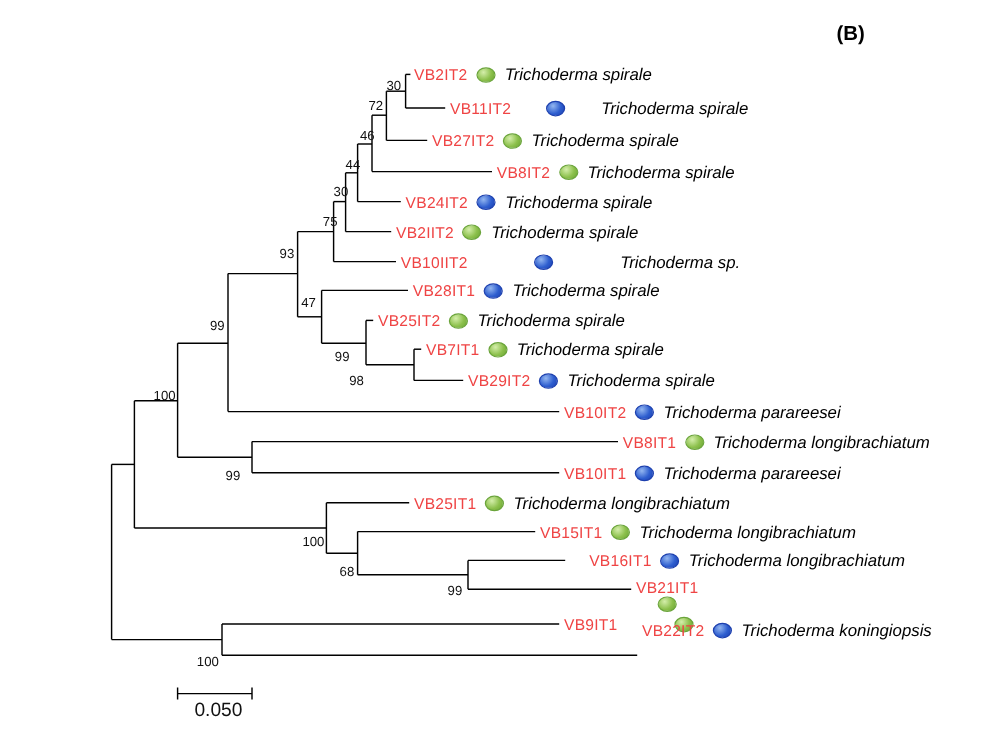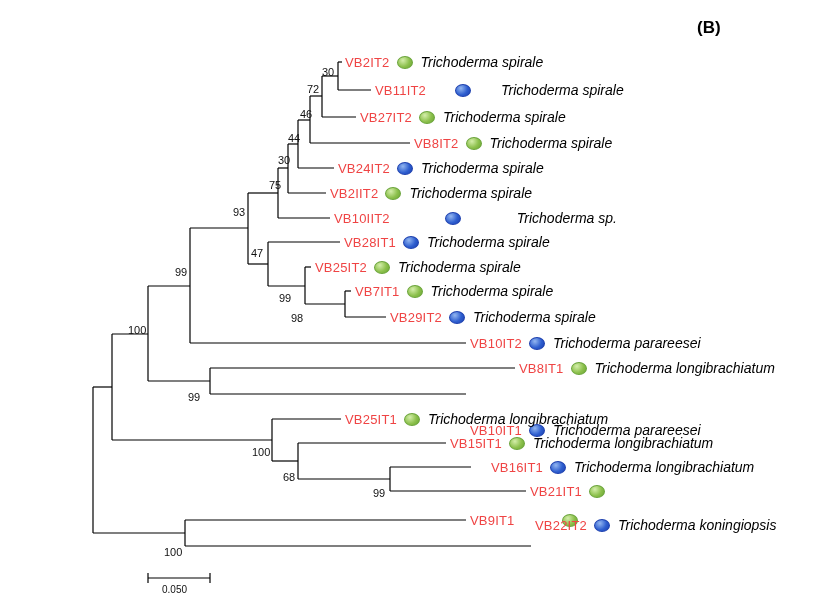--- a/index.html
+++ b/index.html
@@ -9,21 +9,21 @@
   }
   .figure svg{position:absolute;left:0;top:0;}
   .panel-label{position:absolute;left:697px;top:18px;font-size:17px;font-weight:bold;color:#000;}
   .leaf{position:absolute;display:flex;align-items:center;height:18px;white-space:nowrap;}
   .strain{font-size:13px;color:#ef4444;letter-spacing:.2px;text-align:center;}
   .dot{width:14px;height:11px;border-radius:50%;margin:0 8px 0 7px;flex:0 0 auto;}
   .dot.green{background:radial-gradient(circle at 35% 30%, #d4eeaa, #8cc04c 55%, #69a432);border:1px solid #6aa43a;}
   .dot.blue{background:radial-gradient(circle at 35% 30%, #93b6f0, #2e5ecf 55%, #1c3fae);border:1px solid #1c3fae;}
   .species{font-size:14px;font-style:italic;color:#000;}
   .bootstrap{position:absolute;font-size:11px;color:#111;}
-  .scale-label{position:absolute;font-size:10px;color:#111;}
+  .scale-label{position:absolute;font-size:16px;color:#111;}
 </style>
 </head>
 <body>
 
 <div class="figure">
   <div class="panel-label">(B)</div>
   <svg id="tree-svg" width="838" height="612">
       <line x1="338" y1="62" x2="338" y2="90" stroke="#000000" stroke-width="1.2"></line>
       <line x1="322" y1="76" x2="322" y2="117" stroke="#000000" stroke-width="1.2"></line>
       <line x1="310" y1="96" x2="310" y2="143" stroke="#000000" stroke-width="1.2"></line>
@@ -144,41 +144,41 @@
       <div class="leaf" style="left: 470px; top: 334px;">
         <span class="strain">VB10IT2</span>
         <span class="dot blue"></span>
         <span class="species">Trichoderma parareesei</span>
       </div>
       <div class="leaf" style="left: 519px; top: 359px;">
         <span class="strain">VB8IT1</span>
         <span class="dot green"></span>
         <span class="species">Trichoderma longibrachiatum</span>
       </div>
-      <div class="leaf" style="left: 470px; top: 385px; margin-top: 36px;">
+      <div class="leaf" style="left: 470px; top: 385px;">
         <span class="strain">VB10IT1</span>
         <span class="dot blue"></span>
         <span class="species">Trichoderma parareesei</span>
       </div>
       <div class="leaf" style="left: 345px; top: 410px;">
         <span class="strain">VB25IT1</span>
         <span class="dot green"></span>
         <span class="species">Trichoderma longibrachiatum</span>
       </div>
       <div class="leaf" style="left: 450px; top: 434px;">
         <span class="strain">VB15IT1</span>
         <span class="dot green"></span>
         <span class="species">Trichoderma longibrachiatum</span>
       </div>
       <div class="leaf" style="left: 491px; top: 458px;">
         <span class="strain">VB16IT1</span>
         <span class="dot blue"></span>
         <span class="species">Trichoderma longibrachiatum</span>
       </div>
-      <div class="leaf" style="left: 530px; top: 482px;">
+      <div class="leaf" style="left: 530px; top: 482px; flex-direction: column;">
         <span class="strain">VB21IT1</span>
         <span class="dot green"></span>
       </div>
       <div class="leaf" style="left: 470px; top: 511px; gap: 40px;">
         <span class="strain">VB9IT1</span>
         <span class="dot green"></span>
       </div>
       <div class="leaf" style="left: 535px; top: 516px;">
         <span class="strain">VB22IT2</span>
         <span class="dot blue"></span>

